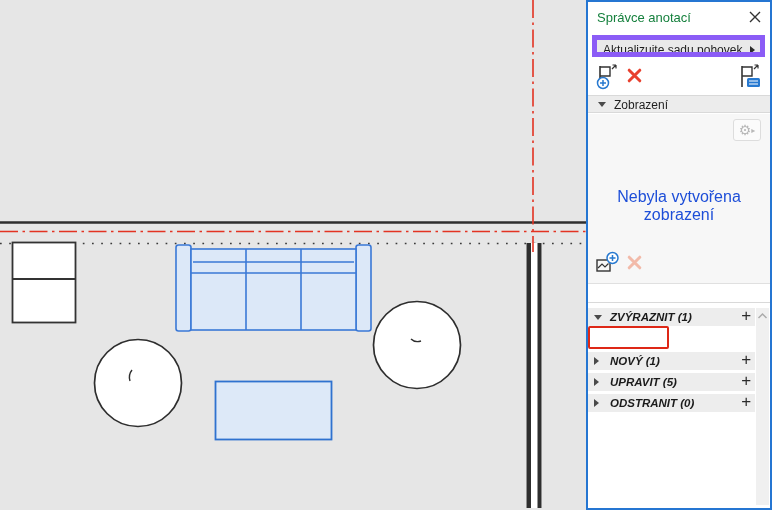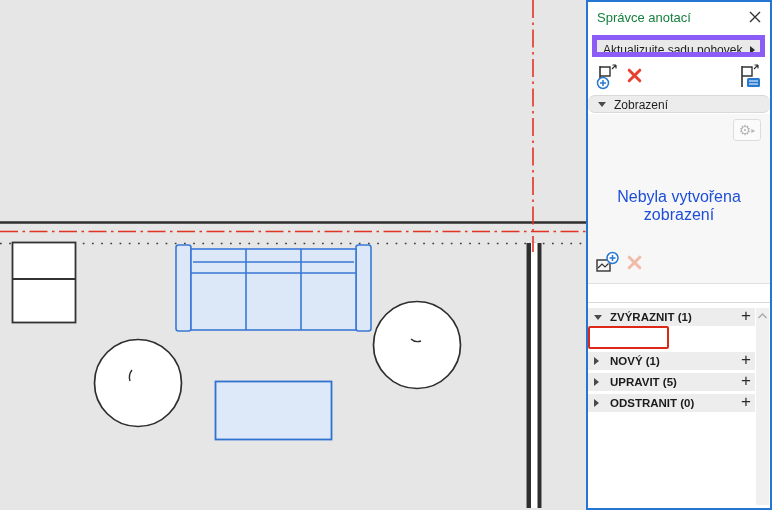--- a/index.html
+++ b/index.html
@@ -50,21 +50,21 @@
   .gear-btn{
     position:absolute;right:9px;top:5px;width:28px;height:22px;
     border:1px solid #ddd;border-radius:3px;background:#fbfbfb;
     color:#b8b8b8;font-size:14px;line-height:20px;text-align:center;cursor:pointer;
   }
   .gear-btn .mini{font-size:8px;vertical-align:2px;}
   .empty-msg{position:absolute;left:0;top:74px;width:100%;text-align:center;font-size:16px;color:#1d4ed8;}
   .tree{position:absolute;left:0;top:301px;width:100%;bottom:0;background:#fff;}
   .scroll-track{position:absolute;right:1px;top:5px;bottom:3px;width:13px;background:#f0f0f0;}
   .scroll-track svg{position:absolute;left:1px;top:4px;}
-  .row{position:absolute;left:0;width:167px;height:18px;}
+  .row{position:absolute;left:0;width:167px;height:18px;font-style:italic;}
   .row.group{background:#ededed;font-weight:bold;font-size:11.5px;color:#1b1b1b;line-height:18px;}
   .row .rlabel{position:absolute;left:22px;top:0;white-space:nowrap;}
   .row .action{
     position:absolute;right:4px;top:-2px;font-size:17px;font-weight:400;color:#2b2b2b;
     cursor:pointer;line-height:20px;
   }
   .row.item{height:20px;font-size:12px;color:#1d1d1d;line-height:20px;background:#fff;}
   .row.item .rlabel{left:27px;}
   .highlight-box{
     position:absolute;left:0px;top:23px;width:81px;height:23px;
@@ -154,21 +154,21 @@
   <div class="icon" style="right:8px;top:61px;">
     <svg width="24" height="27" viewBox="0 0 24 27">
       <path d="M4,3 V24" stroke="#333" stroke-width="1.6" fill="none"></path>
       <path d="M4,4 H14 V13 H4" stroke="#333" stroke-width="1.4" fill="none"></path>
       <path d="M16,6 L20,2 M20,2 h-3.5 M20,2 v3.5" stroke="#333" stroke-width="1.2" fill="none"></path>
       <rect x="9" y="15" width="13" height="9" rx="1.5" fill="#2779d0"></rect>
       <path d="M11,18 h9 M11,21 h9" stroke="#fff" stroke-width="1.2"></path>
     </svg>
   </div>
 
-  <div class="sec-header" style="top:93px;border-radius:7px;">
+  <div class="sec-header" style="top:93px;">
     <span class="caret-down" style="left:10px;top:6px;"></span>
     <span class="label">Zobrazení</span>
   </div>
   <div class="views-body">
     <div class="gear-btn">
       <span>⚙</span><span class="mini">▸</span>
     </div>
     <div class="empty-msg">Nebyla vytvořena zobrazení</div>
     <div class="icon" style="left:7px;top:137px;">
       <svg width="24" height="24" viewBox="0 0 24 24">

